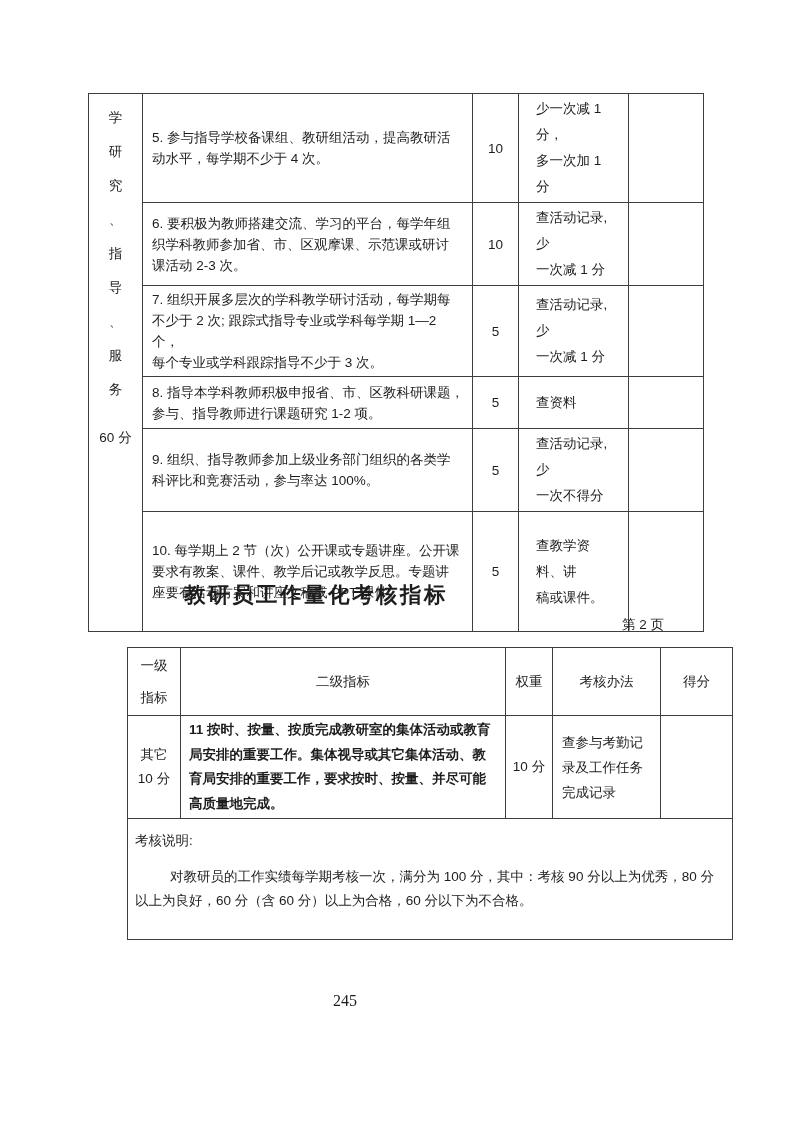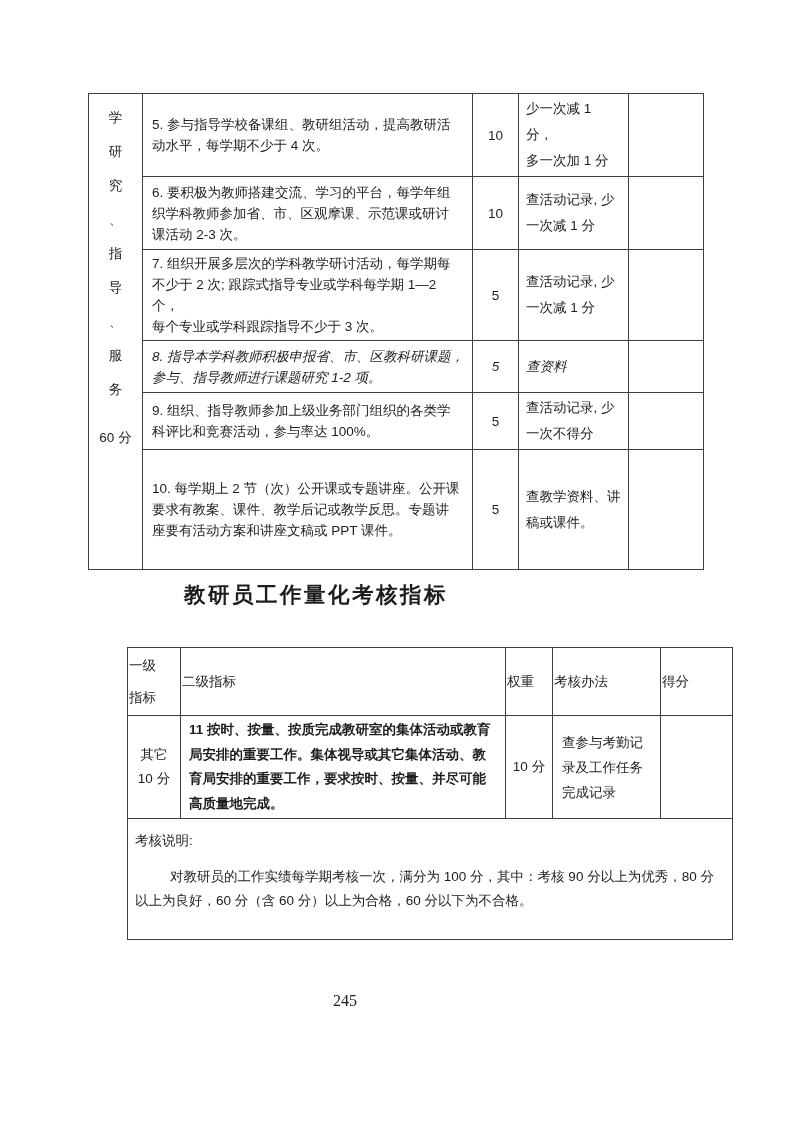--- a/index.html
+++ b/index.html
@@ -11,53 +11,53 @@
   }
   table { border-collapse:collapse; table-layout:fixed; }
   td,th { border:1.5px solid #3e3e3e; box-sizing:border-box; overflow:hidden; }
 
   
   .t1 { position:absolute; left:88px; top:93px; width:615px; }
   .t1 td { font-size:13.5px; }
   .tr-r5  { height:62px; }
   .tr-r6  { height:73px;border-radius:26px; }
   .tr-r7  { height:72px; }
-  .tr-r8  { height:52px;font-style:italic; }
+  .tr-r8  { height:52px; }
   .tr-r9  { height:56px; }
   .tr-r10 { height:120px; }
 
   .cat-cell { vertical-align:top; text-align:center; padding-top:7px; }
   .cat-char { height:34px; line-height:34px; font-size:13.5px; }
   .cat-score { margin-top:22px; font-size:13.5px; }
 
   .crit-cell {
     padding:3px 8px 3px 9px; line-height:21px;
     white-space:pre-line; vertical-align:middle; text-align:left;
   }
   .wt-cell { text-align:center; vertical-align:middle;margin-left:13px; }
   .mth-cell {
-    padding:2px 7px; line-height:26px;
+    padding:2px 17px; line-height:26px;
     white-space:pre-line; vertical-align:middle; text-align:left;
   }
   .mth-center { text-align:left; }
   .score-cell { }
 
   
   .doc-title {
     position:absolute; left:0; top:580px; width:632px; margin:0;
     text-align:center; font-size:21.5px; font-weight:bold; letter-spacing:2.5px;
   }
   .page-marker {
     position:absolute; left:127px; top:616px; width:537px;
     text-align:right; font-size:13.5px;
   }
 
   
   .t2 { position:absolute; left:127px; top:647px; width:605px; }
-  .t2 th { font-weight:normal; font-size:13.5px; text-align:left;
+  .t2 th { font-weight:normal; font-size:13.5px; text-align:center;
            vertical-align:middle; white-space:pre-line; }
   .tr-hdr { height:68px; }
   .th-level1 { line-height:32px; }
   .tr-r11 { height:100px; }
   .cat2-cell { text-align:center; vertical-align:middle; line-height:24px;
                white-space:pre-line; font-size:13.5px; }
   .crit11-cell {
     font-weight:bold; font-size:13.5px; line-height:24.5px;
     padding:2px 8px; white-space:pre-line; vertical-align:middle; text-align:left;margin-left:32px;
   }
@@ -149,20 +149,21 @@
 座要有活动方案和讲座文稿或 PPT 课件。</td>
         <td class="wt-cell">5</td>
         <td class="mth-cell">查教学资料、讲
 稿或课件。</td>
         <td class="score-cell"></td>
       </tr>
     </tbody>
   </table>
 
   <h1 class="doc-title">教研员工作量化考核指标</h1>
+  <div class="page-marker">第 2 页</div>
 
   <table class="t2">
     <colgroup>
       <col style="width:53px">
         <col style="width:325px">
         <col style="width:47px">
       <col style="width:108px">
         <col style="width:72px">
     </colgroup>
     <tbody>

